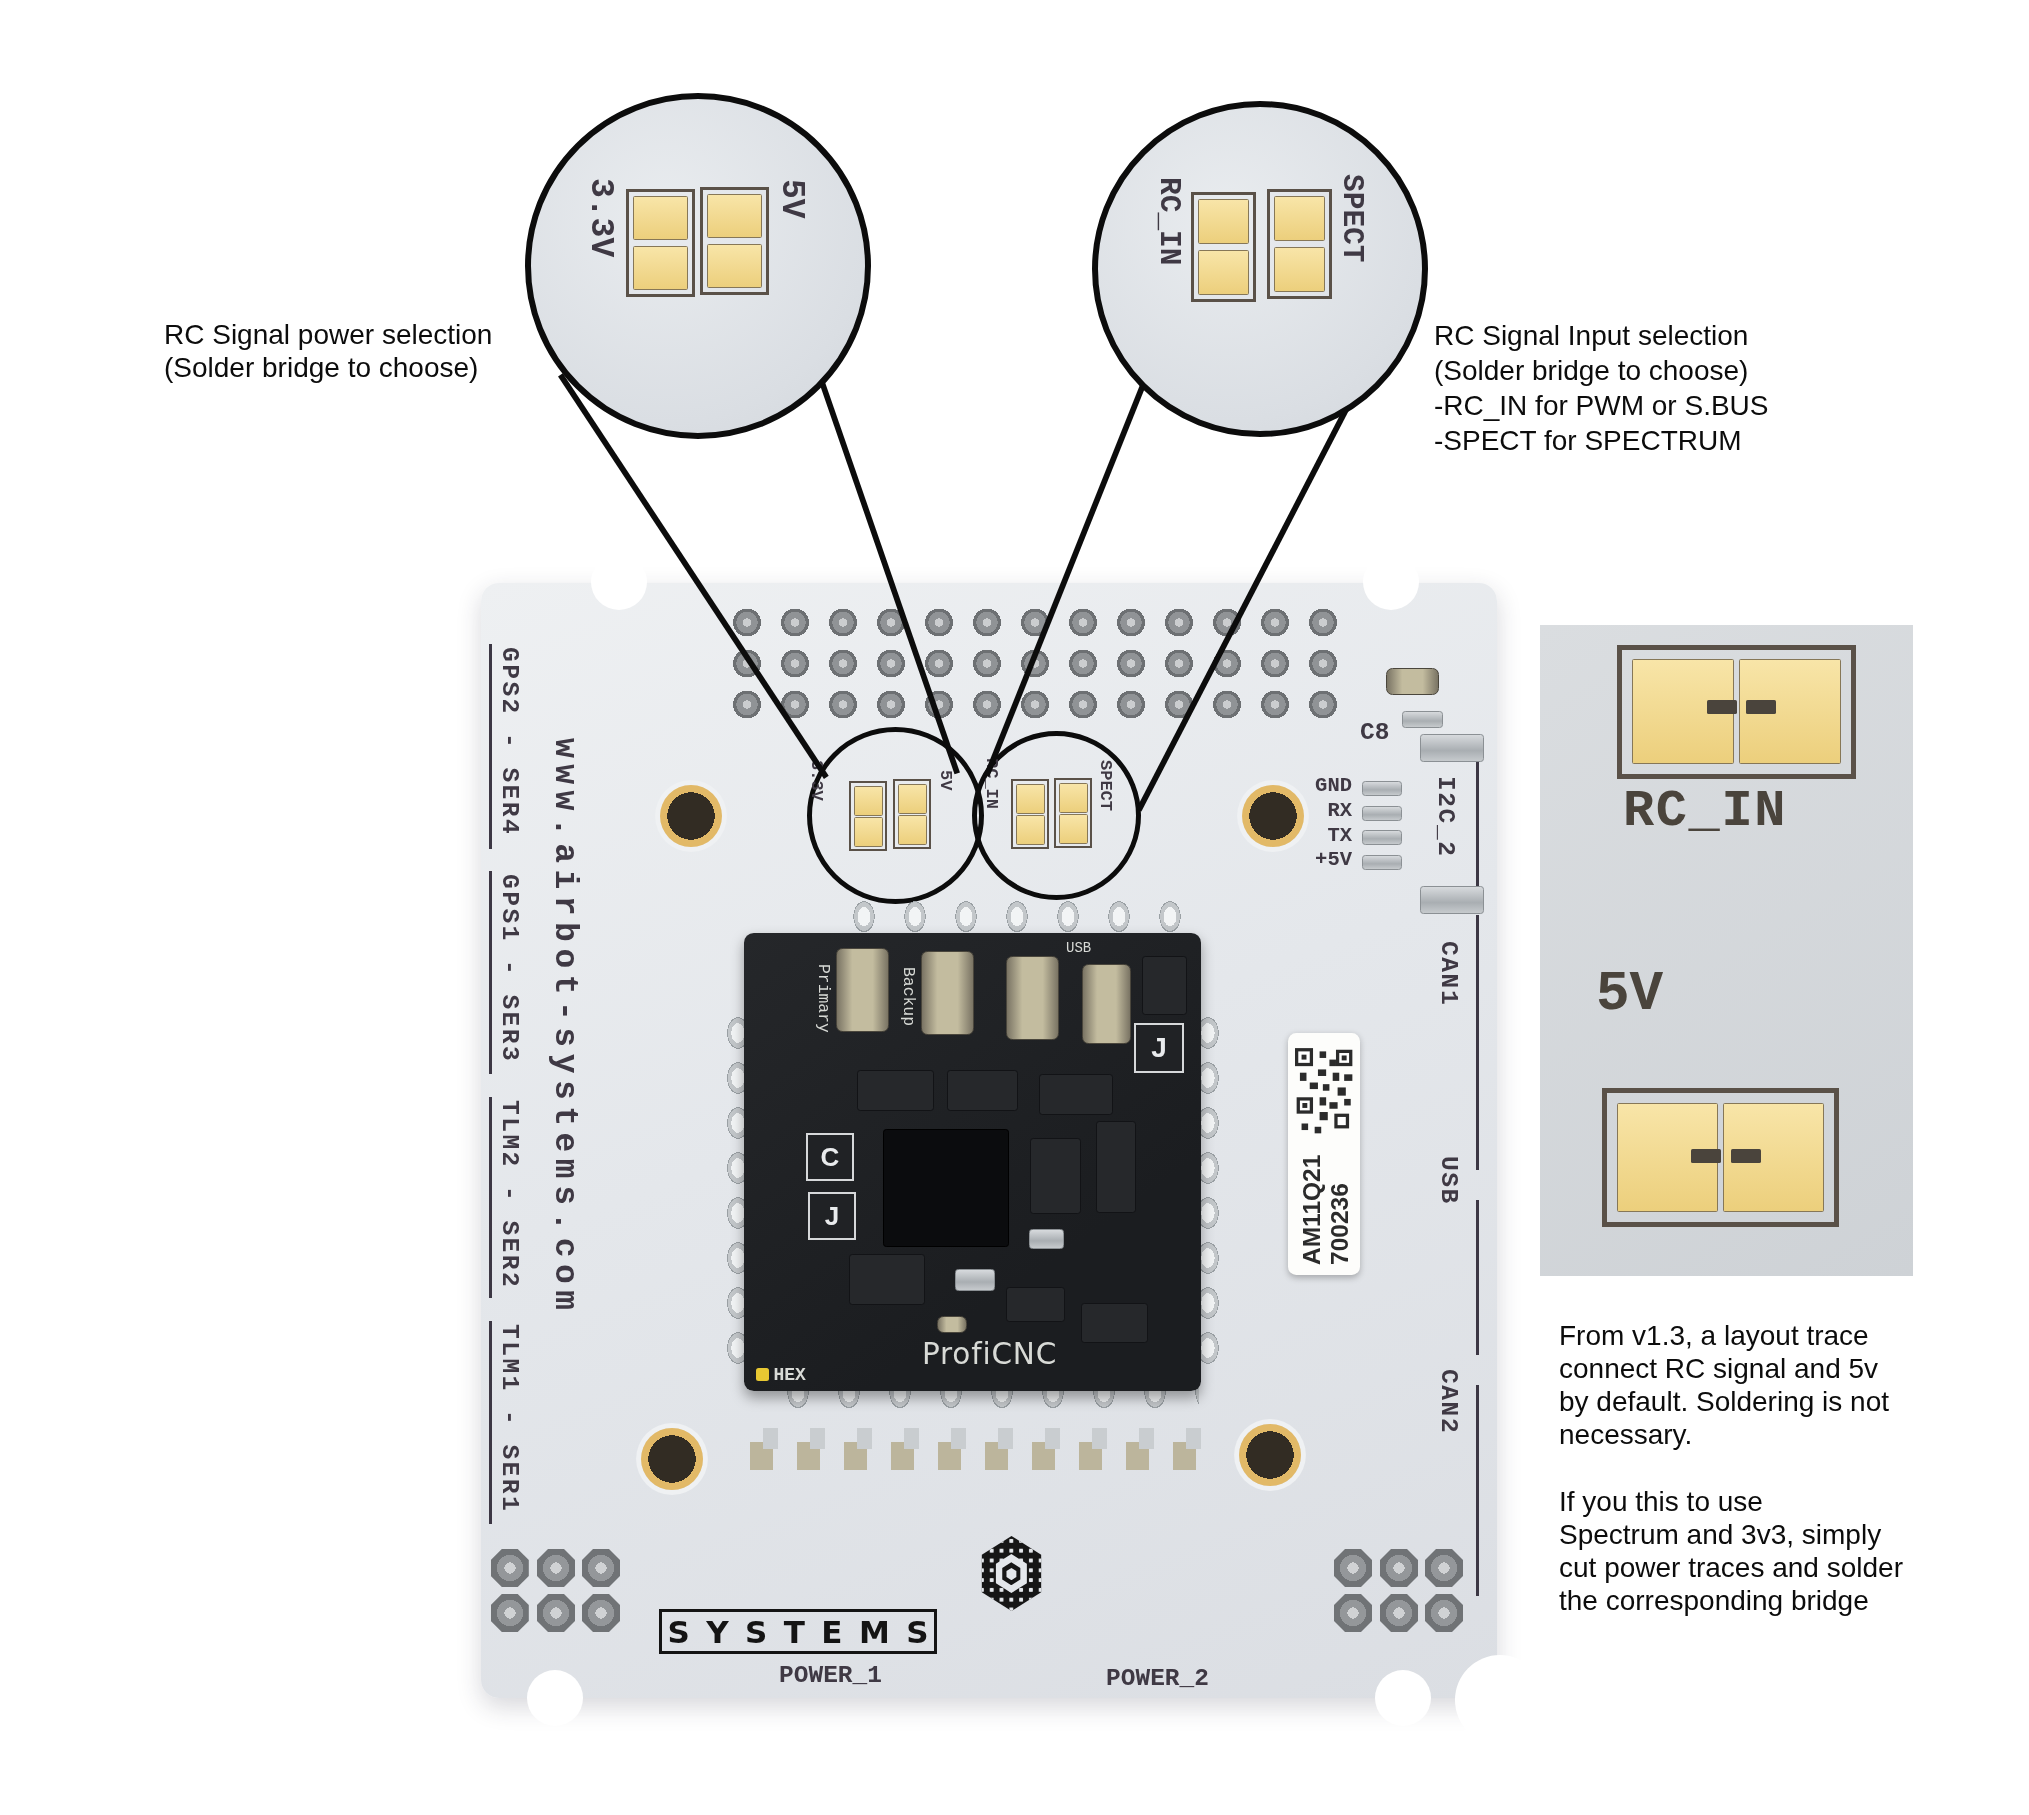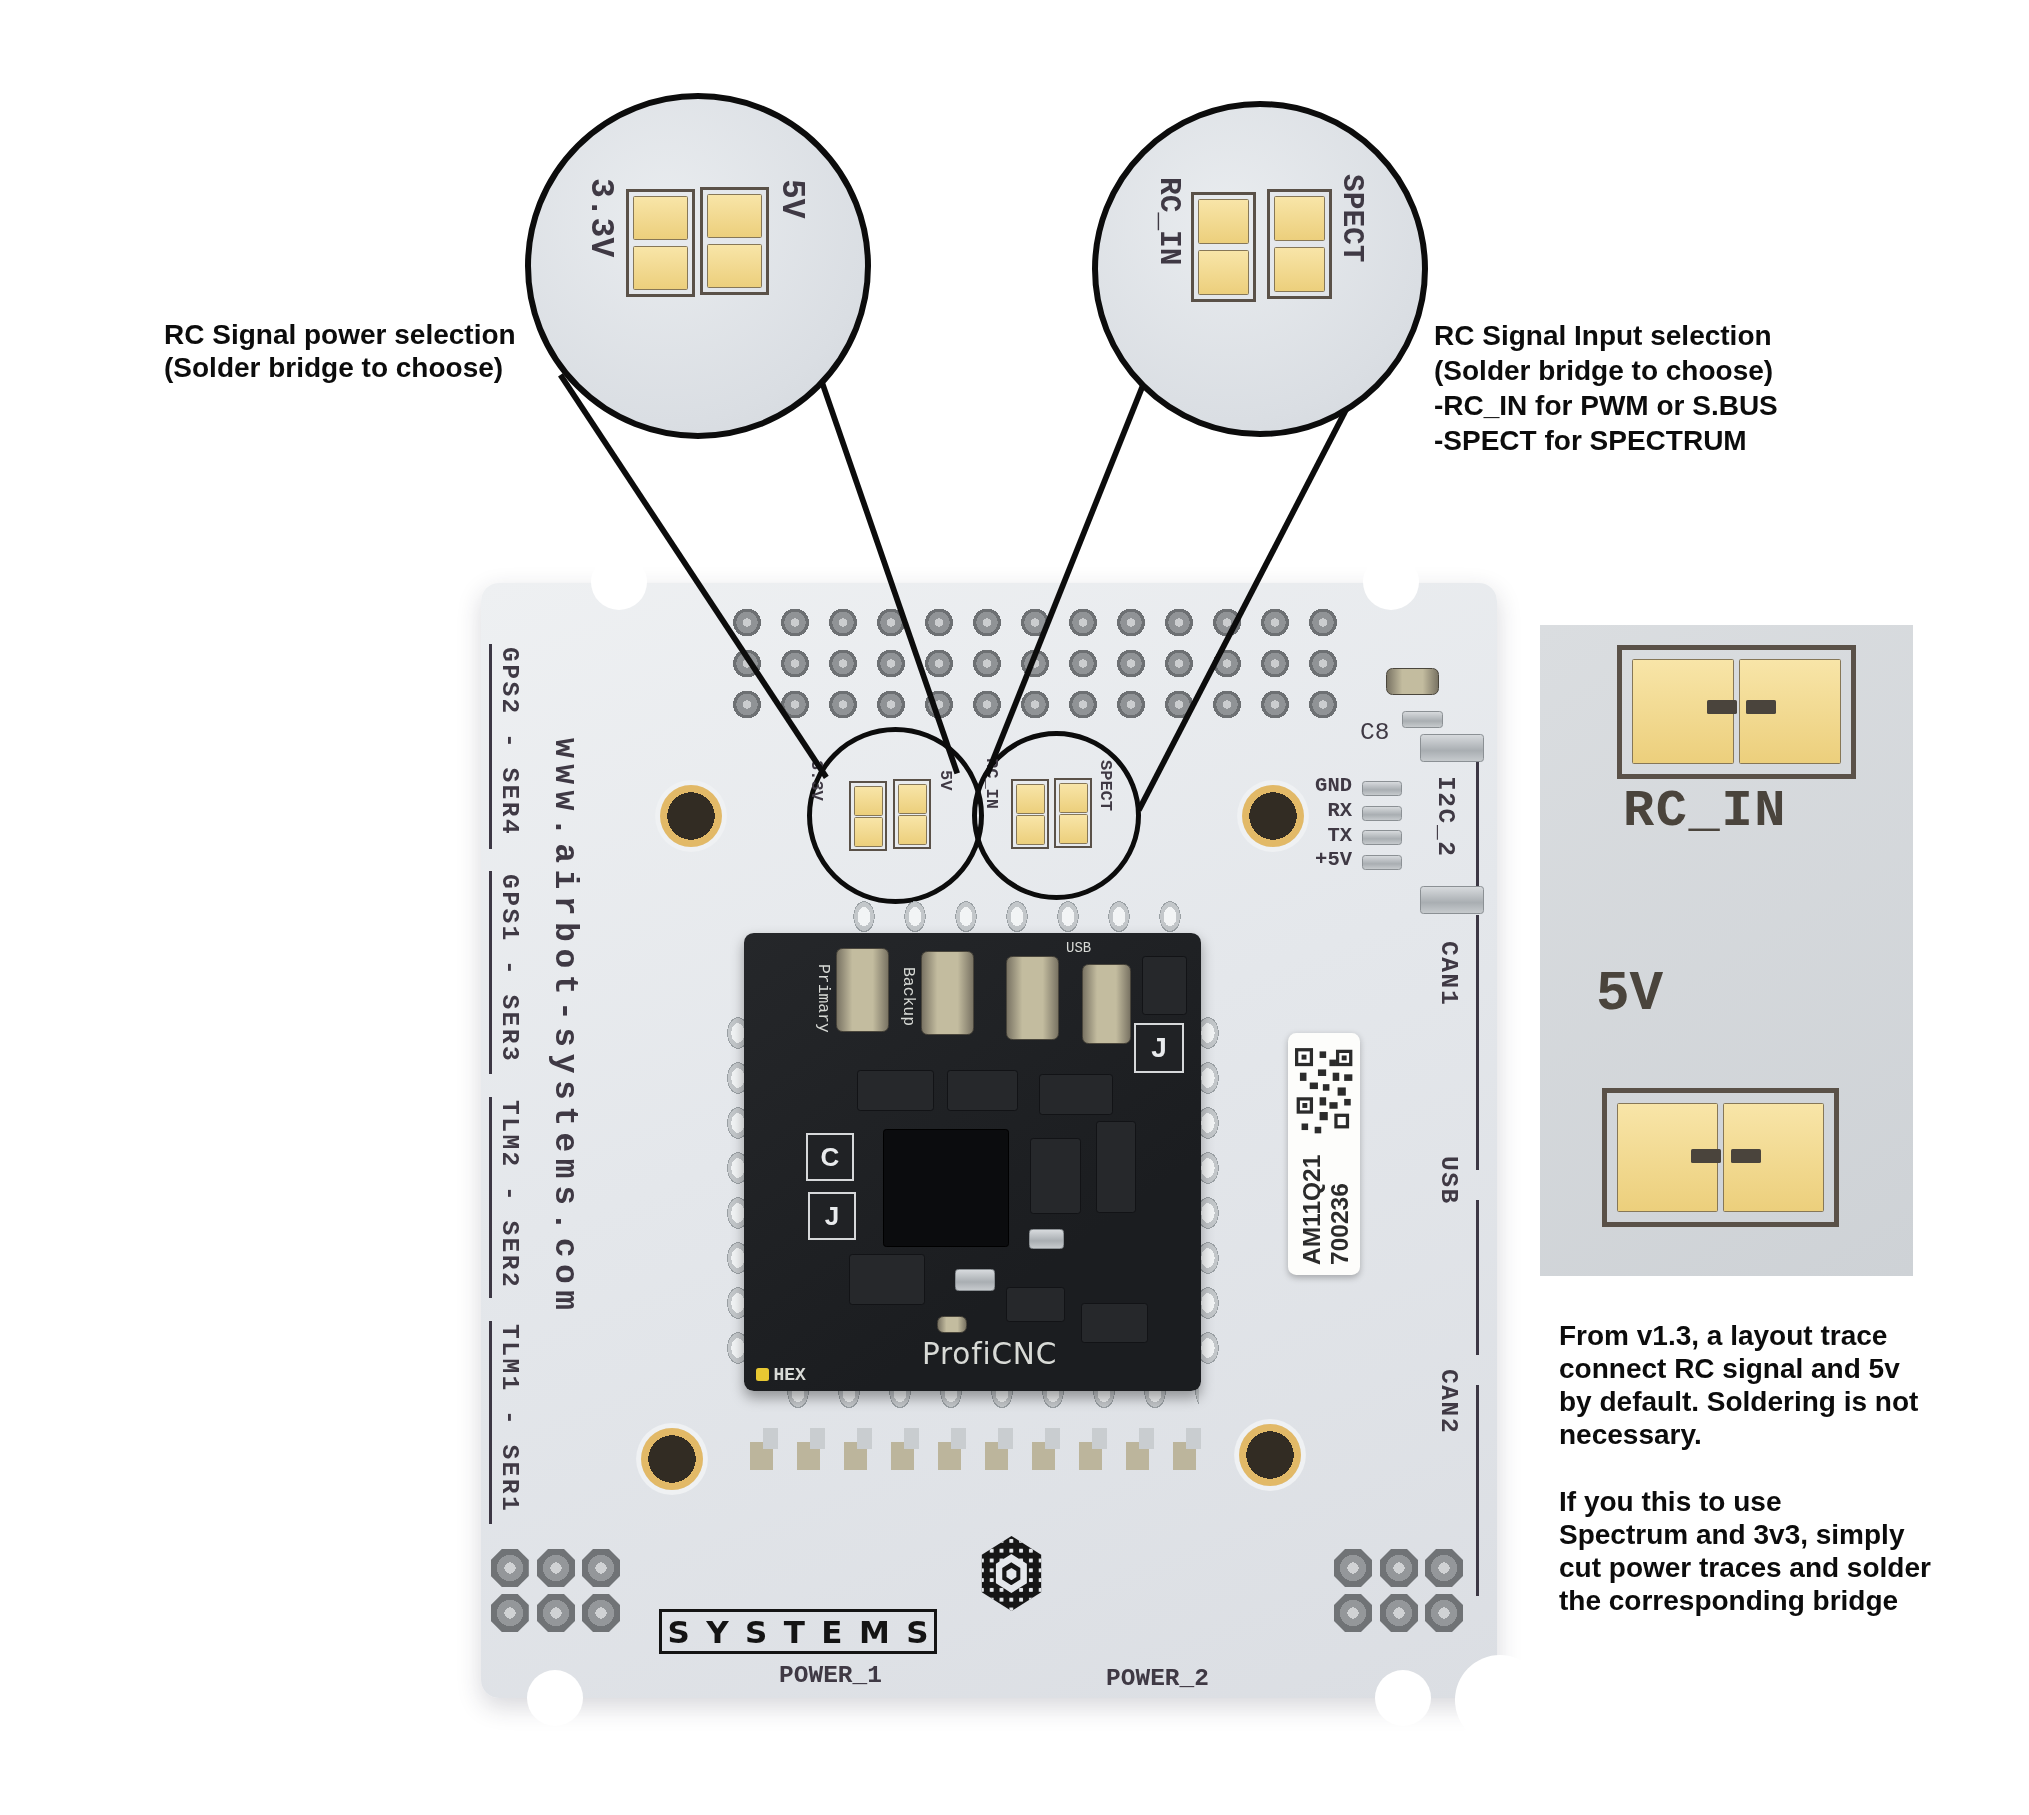--- a/index.html
+++ b/index.html
@@ -2,21 +2,21 @@
 <html style="font-size:13px"><head>
 <meta charset="utf-8">
 <style>
   html,body{margin:0;padding:0;background:#fff;}
   #canvas{position:relative;width:2029px;height:1815px;overflow:hidden;background:#fff;
           font-family:"Liberation Sans",sans-serif;}
   .abs{position:absolute;}
   .v{writing-mode:vertical-rl;}
   .mono{font-family:"Liberation Mono",monospace;}
   .silk{color:#3f3944;}
-  .ann{font-size:28px;line-height:33px;color:#0c0c0c;font-weight:bold;}
+  .ann{font-size:28px;line-height:33px;color:#0c0c0c;}
   
   .board{left:481px;top:583px;width:1016px;height:1115px;border-radius:18px;
          background:linear-gradient(160deg,#eef0f2 0%,#e4e7eb 45%,#dbdee3 100%);
          box-shadow:0 8.2px 24.5px rgba(40,40,60,.18);}
   .notch{background:#fff;border-radius:50%;}
   .sline{background:#3c3744;}
   
   .bigcircle{border:6.5px solid #0c0c0c;border-radius:50%;
              background:radial-gradient(circle at 40% 35%,#e9ecef,#dadee3 70%,#d2d6db);}
   .smallcircle{border:5.7px solid #0c0c0c;border-radius:50%;background:transparent;}
@@ -82,21 +82,21 @@
     <div class="abs v mono silk" style="left:951px;top:193px;height:106px;font-size:24.5px;font-weight:bold;letter-spacing:1.6px;">I2C_2</div>
     <div class="abs v mono silk" style="left:954px;top:358px;height:106px;font-size:24.5px;font-weight:bold;letter-spacing:1.6px;">CAN1</div>
     <div class="abs v mono silk" style="left:954px;top:573px;height:90px;font-size:24.5px;font-weight:bold;letter-spacing:1.6px;">USB</div>
     <div class="abs v mono silk" style="left:954px;top:786px;height:106px;font-size:24.5px;font-weight:bold;letter-spacing:1.6px;">CAN2</div>
 
     <div class="abs silver" style="left:939px;top:151px;width:62px;height:26px;"></div>
     <div class="abs silver" style="left:939px;top:303px;width:62px;height:26px;"></div>
 
     <div class="abs capT" style="left:905px;top:85px;width:51px;height:24.5px;"></div>
     <div class="abs silver" style="left:921px;top:128px;width:39px;height:14.7px;"></div>
-    <div class="abs mono silk" style="left:879px;top:136px;font-size:24.5px;font-weight:normal;">C8</div>
+    <div class="abs mono silk" style="left:879px;top:136px;font-size:24.5px;font-weight:bold;">C8</div>
 
     <div class="abs mono silk" style="left:789px;top:191px;width:82px;text-align:right;font-size:20.5px;font-weight:bold;">GND</div>
     <div class="abs mono silk" style="left:789px;top:216px;width:82px;text-align:right;font-size:20.5px;font-weight:bold;">RX</div>
     <div class="abs mono silk" style="left:789px;top:241px;width:82px;text-align:right;font-size:20.5px;font-weight:bold;">TX</div>
     <div class="abs mono silk" style="left:789px;top:265px;width:82px;text-align:right;font-size:20.5px;font-weight:bold;">+5V</div>
     <div class="abs silver" style="left:881px;top:198px;width:38px;height:13px;"></div>
     <div class="abs silver" style="left:881px;top:223px;width:38px;height:13px;"></div>
     <div class="abs silver" style="left:881px;top:247px;width:38px;height:13px;"></div>
     <div class="abs silver" style="left:881px;top:272px;width:38px;height:13px;"></div>
 

